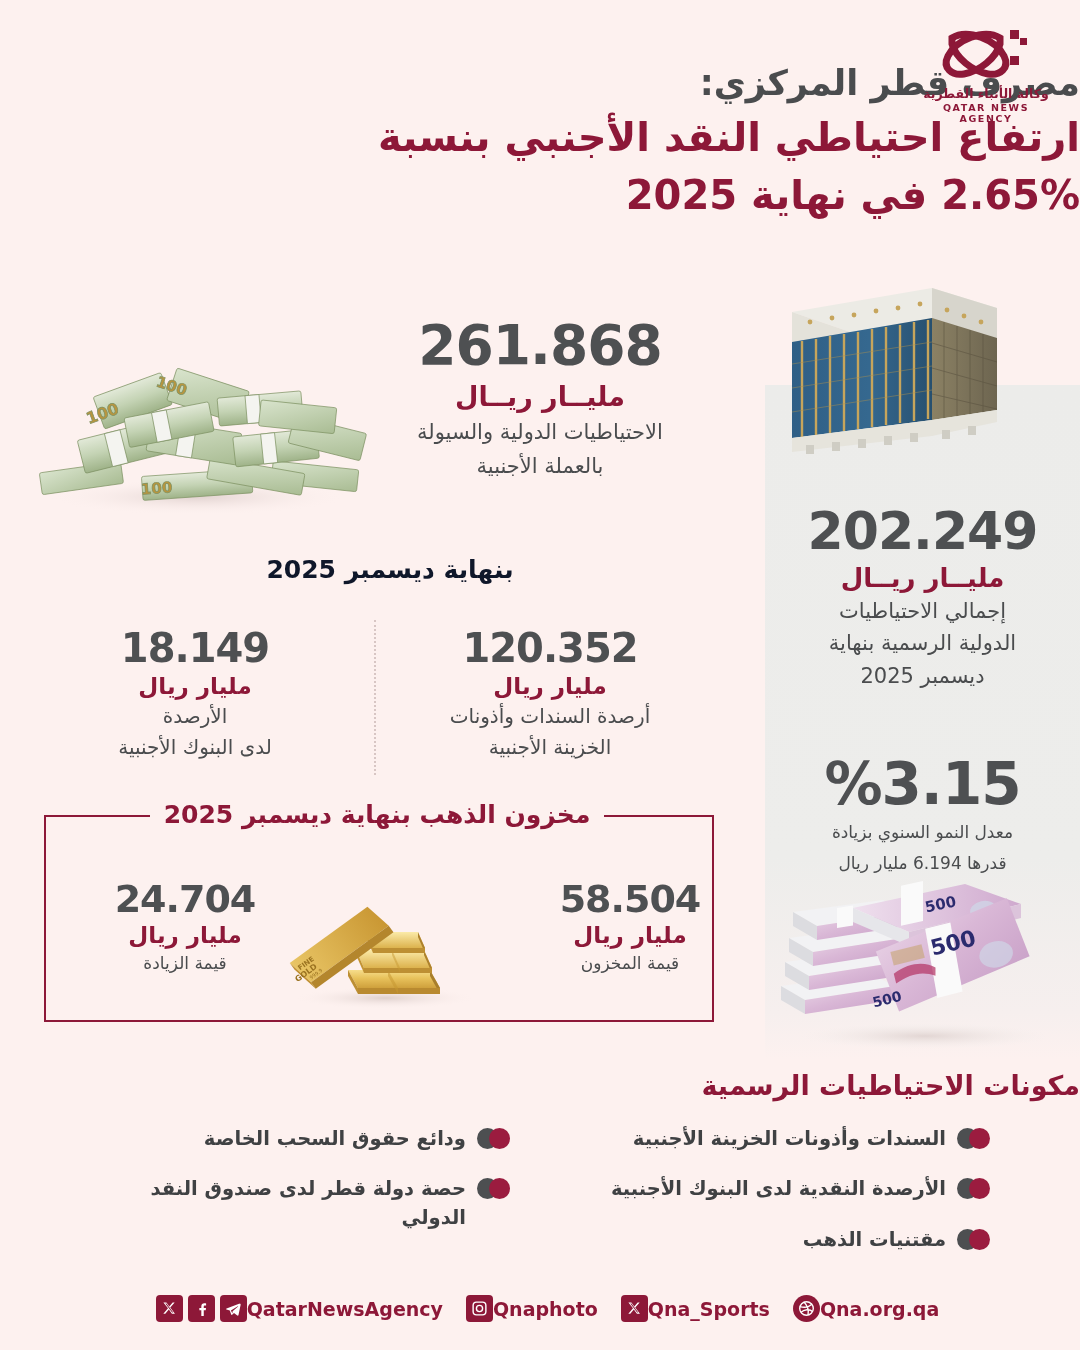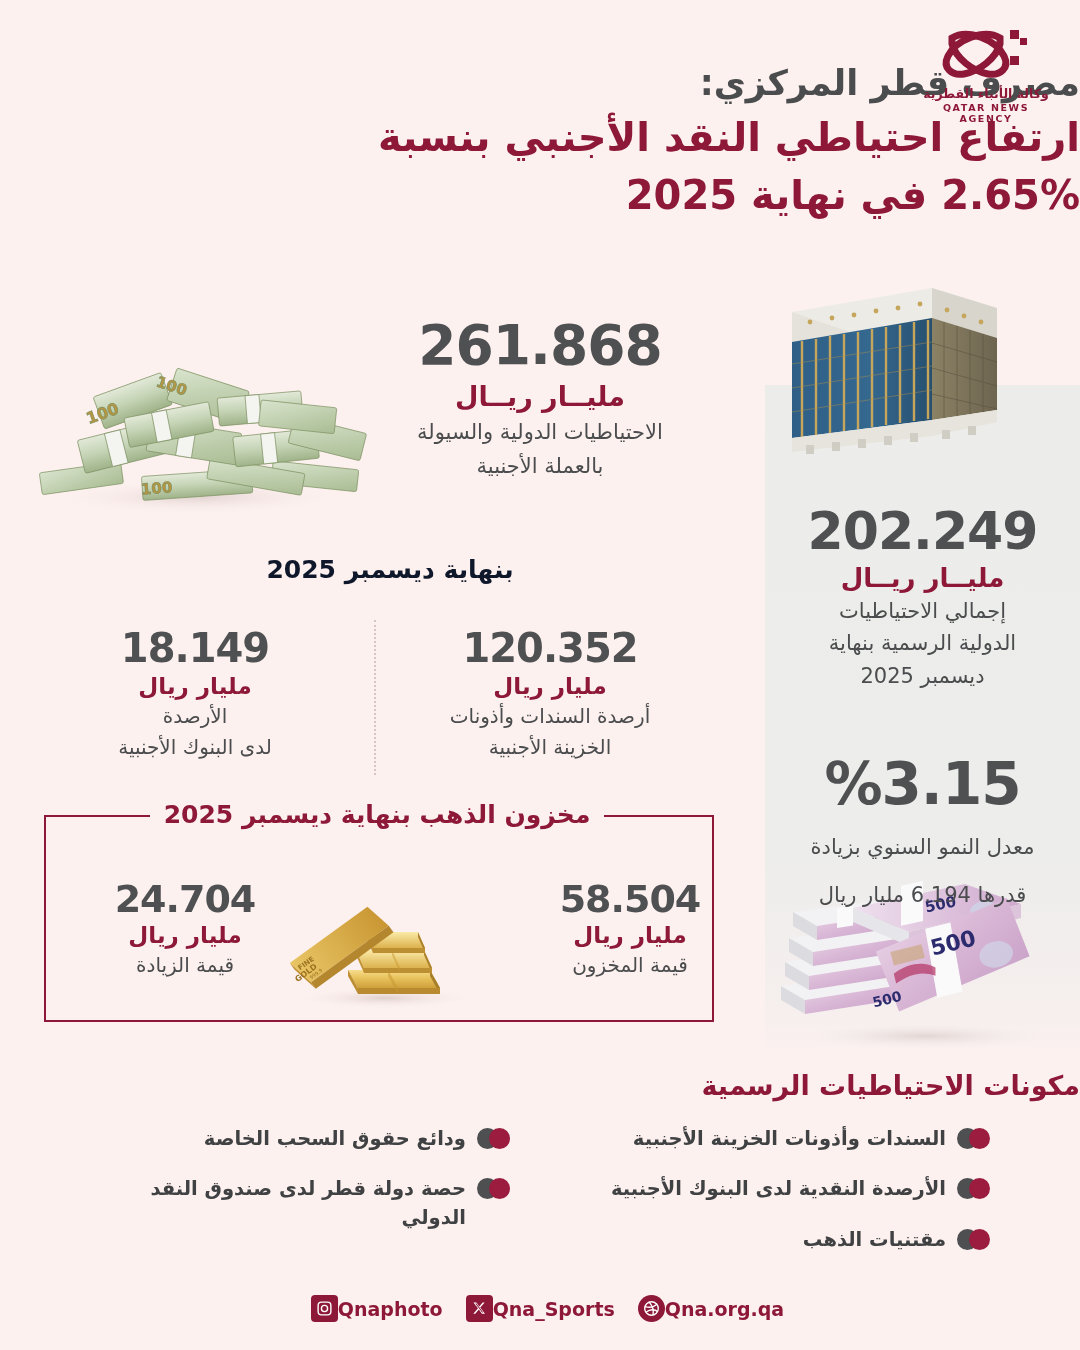--- a/index.html
+++ b/index.html
@@ -46,21 +46,21 @@
   .stat-top .desc{font-size:21px;margin-top:6px;}
 
   
   .stat-right{position:absolute;left:780px;top:505px;width:285px;text-align:center;z-index:3;}
   .stat-right .num{font-size:52px;line-height:1;}
   .stat-right .unit{font-size:26px;letter-spacing:2.5px;margin-top:6px;}
   .stat-right .desc{font-size:21px;margin-top:4px;}
 
   .stat-growth{position:absolute;left:780px;top:755px;width:285px;text-align:center;z-index:3;}
   .stat-growth .num{font-size:58px;line-height:1;}
-  .stat-growth .desc{font-size:21px;margin-top:20px;}
+  .stat-growth .desc{font-size:17px;margin-top:8px;}
 
   
   .mid-title{position:absolute;left:60px;top:555px;width:660px;text-align:center;
              font-size:25px;color:#0f172a;font-weight:bold;z-index:3;}
   .divider{position:absolute;left:374px;top:620px;width:0;height:155px;
            border-left:2px dotted #d8c6c4;z-index:2;}
   .stat-mid{position:absolute;top:628px;width:300px;text-align:center;z-index:3;}
   .stat-mid.left{left:45px;}
   .stat-mid.right{left:400px;}
   .stat-mid .num{font-size:40px;line-height:1;}
@@ -70,21 +70,21 @@
   
   .gold-box{position:absolute;left:44px;top:815px;width:666px;height:203px;
             border:2px solid #8d1838;z-index:3;}
   .gold-title{position:absolute;left:44px;top:800px;width:666px;text-align:center;z-index:4;}
   .gold-title span{background:#fdf1ef;padding:0 14px;font-size:25px;color:#8d1838;font-weight:bold;}
   .gold-stat{position:absolute;top:880px;width:250px;text-align:center;z-index:4;}
   .gold-stat.left{left:60px;}
   .gold-stat.right{left:505px;}
   .gold-stat .num{font-size:38px;line-height:1;}
   .gold-stat .unit{font-size:23px;margin-top:4px;}
-  .gold-stat .desc{font-size:20px;margin-top:4px;}
+  .gold-stat .desc{font-size:17px;margin-top:4px;}
   .gold-img{position:absolute;left:270px;top:870px;width:215px;height:140px;z-index:4;}
 
   
   .riyal-notes{position:absolute;left:775px;top:878px;width:290px;height:175px;z-index:2;}
 
   
   .comp-title{position:absolute;left:0;top:1070px;width:1080px;
               font-size:27px;color:#8d1838;font-weight:bold;z-index:4;}
   .comp-grid{position:absolute;left:90px;top:1125px;width:900px;z-index:4;
              display:flex;flex-direction:row;justify-content:space-between;}
@@ -491,20 +491,38 @@
             <i class="b2"></i>
             <i class="b1"></i>
           </span>
         <span class="txt">حصة دولة قطر لدى صندوق النقد الدولي</span>
       </div>
     </div>
   </div>
 
   <div class="footer">
 
+    <div class="f-group">
+      <span class="f-ico">
+        <svg width="15" height="15" viewBox="0 0 16 16">
+            <path d="M1.5 1.5h3.2l3.1 4.3 3.6-4.3h2.1l-4.7 5.5 5 6.5h-3.2l-3.3-4.5-3.8 4.5H1.4l5-5.9L1.5 1.5zm2 1.2 7.3 9.6h1.2L4.7 2.7H3.5z" fill="#fff"></path>
+          </svg>
+      </span>
+      <span class="f-ico">
+        <svg width="15" height="15" viewBox="0 0 16 16">
+            <path d="M10.4 16V9.8h2.1l.3-2.4h-2.4V5.9c0-.7.2-1.2 1.2-1.2h1.3V2.6c-.2 0-1-.1-1.9-.1-1.9 0-3.2 1.2-3.2 3.3v1.6H5.7v2.4h2.1V16h2.6z" fill="#fff"></path>
+          </svg>
+      </span>
+      <span class="f-ico">
+        <svg width="16" height="16" viewBox="0 0 16 16">
+            <path d="M14.7 2.4 1.6 7.5c-.7.3-.7.7-.1.9l3.3 1 1.3 3.9c.2.4.3.6.7.6.3 0 .4-.1.6-.3l1.6-1.6 3.3 2.5c.6.3 1 .2 1.2-.6l2.1-9.9c.2-.9-.3-1.3-.9-1.1zM5.9 9.6l6.8-4.3c.3-.2.6-.1.4.1L7.6 10.3l-.2 2.2-1.5-2.9z" fill="#fff"></path>
+          </svg>
+      </span>
+      <span class="f-label">QatarNewsAgency</span>
+    </div>
 
     <div class="f-group">
       <span class="f-ico">
         <svg width="15" height="15" viewBox="0 0 16 16">
           <rect x="1.2" y="1.2" width="13.6" height="13.6" rx="3.6" fill="none" stroke="#fff" stroke-width="1.5"></rect>
           <circle cx="8" cy="8" r="3.3" fill="none" stroke="#fff" stroke-width="1.5"></circle>
         </svg>
       </span>
       <span class="f-label">Qnaphoto</span>
     </div>

